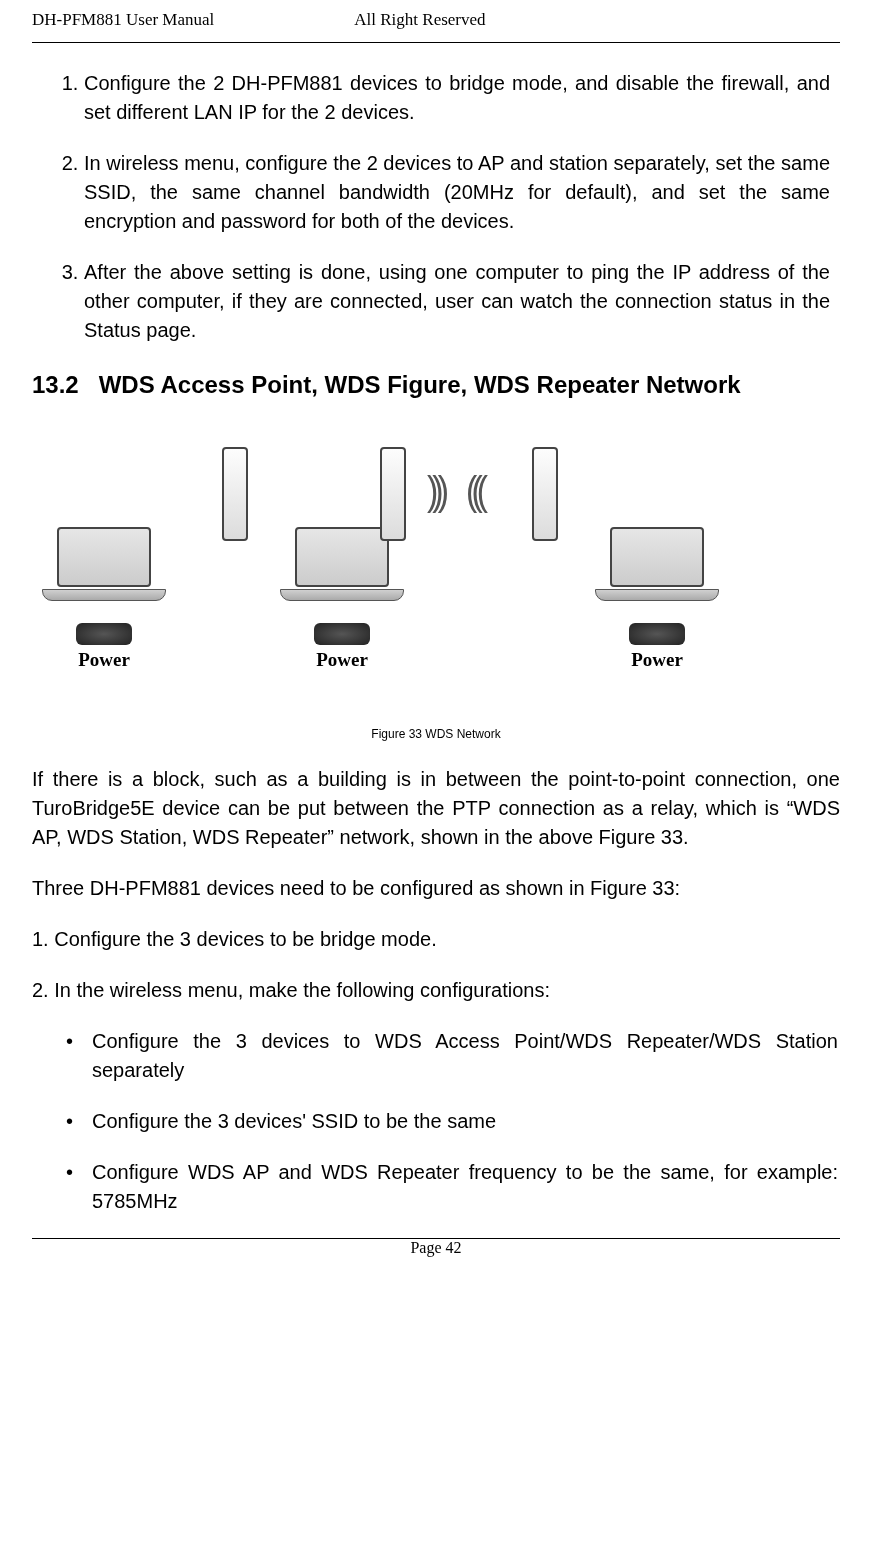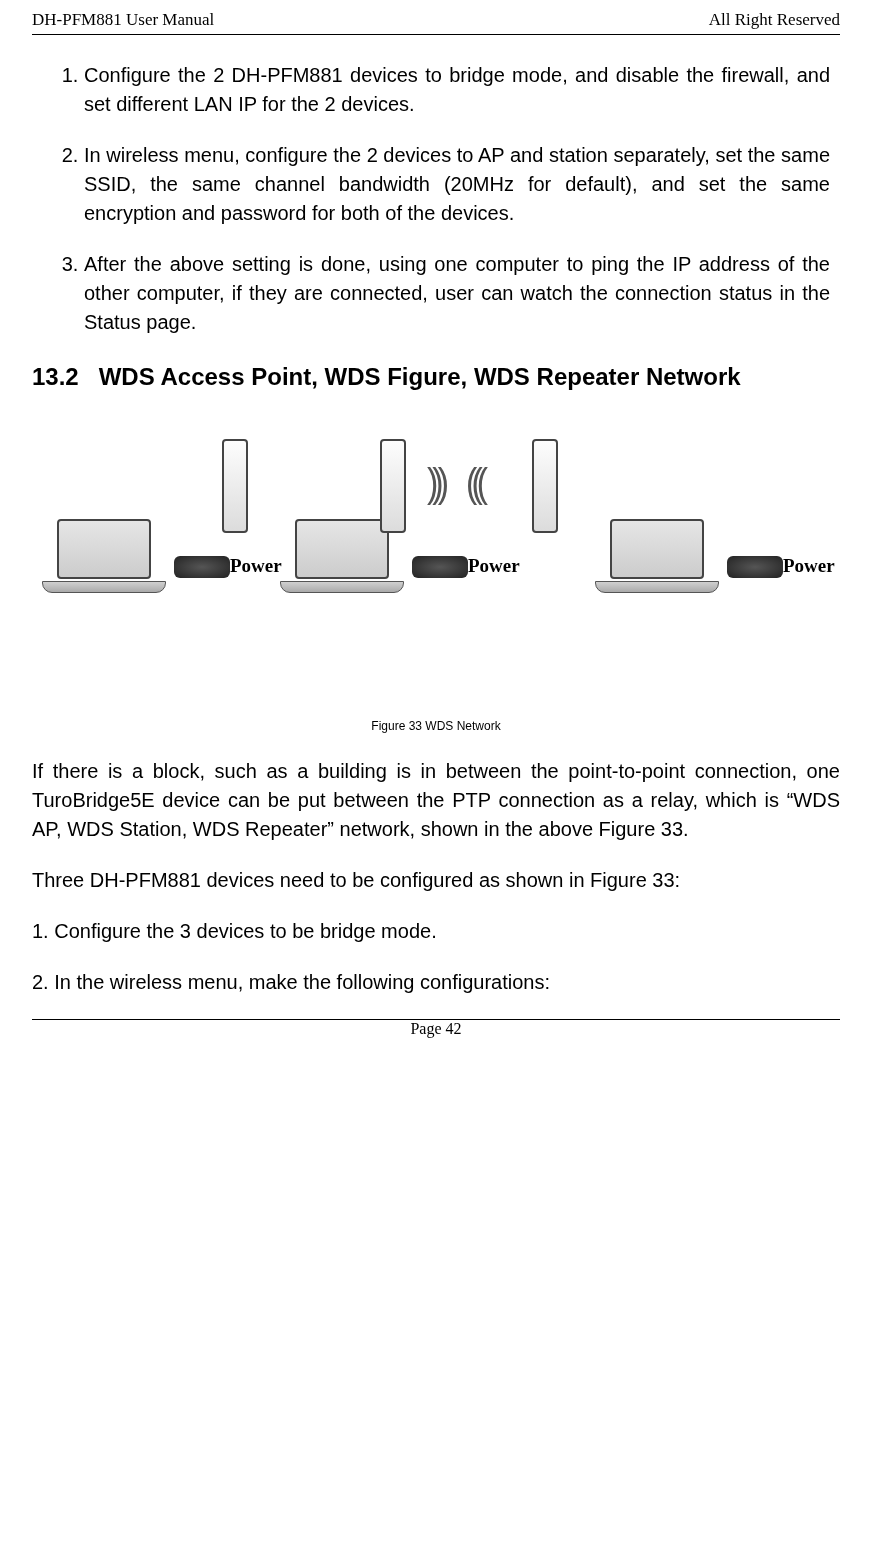--- a/index.html
+++ b/index.html
@@ -9,24 +9,24 @@
     background: #fff;
     color: #000;
     width: 872px;
   }
   .page {
     padding: 10px 32px 20px 32px;
     box-sizing: border-box;
   }
   .header {
     display: flex;
-    justify-content: space-between;
+    justify-content: flex-start;
     font-family: "Times New Roman", Times, serif;
     font-size: 17px;
-    padding-bottom: 4px;
+    padding-bottom: 12px;
     border-bottom: 1.5px solid #000;
     margin-bottom: 26px;
   }
   .header-left {
     margin-right: 70px;
   }
   .header-right {
     margin-left: 70px;
   }
   ol.main-list {
@@ -52,21 +52,21 @@
     border: none;
     width: 100%;
     height: 290px;
     position: relative;
     margin-top: 6px;
     margin-bottom: 8px;
   }
   .device-group {
     position: absolute;
     display: flex;
-    flex-direction: row;
+    flex-direction: column;
     align-items: center;
   }
   .laptop {
     width: 140px;
     height: 90px;
     position: relative;
   }
   .laptop-screen {
     width: 90px;
     height: 56px;
@@ -219,16 +219,21 @@
     </div>
   </div>
 
   <div class="fig-caption">Figure 33 WDS Network</div>
 
   <p class="body">If there is a block, such as a building is in between the point-to-point connection, one TuroBridge5E device can be put between the PTP connection as a relay, which is “WDS AP, WDS Station, WDS Repeater” network, shown in the above Figure 33.</p>
   <p class="body-left">Three DH-PFM881 devices need to be configured as shown in Figure 33:</p>
   <p class="body-left">1. Configure the 3 devices to be bridge mode.</p>
   <p class="body-left">2. In the wireless menu, make the following configurations:</p>
 
+  <ul class="bullets">
+    <li>Configure the 3 devices to WDS Access Point/WDS Repeater/WDS Station separately</li>
+    <li>Configure the 3 devices' SSID to be the same</li>
+    <li>Configure WDS AP and WDS Repeater frequency to be the same, for example: 5785MHz</li>
+  </ul>
 
   <div class="footer">Page 42</div>
 
 </div>
 
 </body></html>

